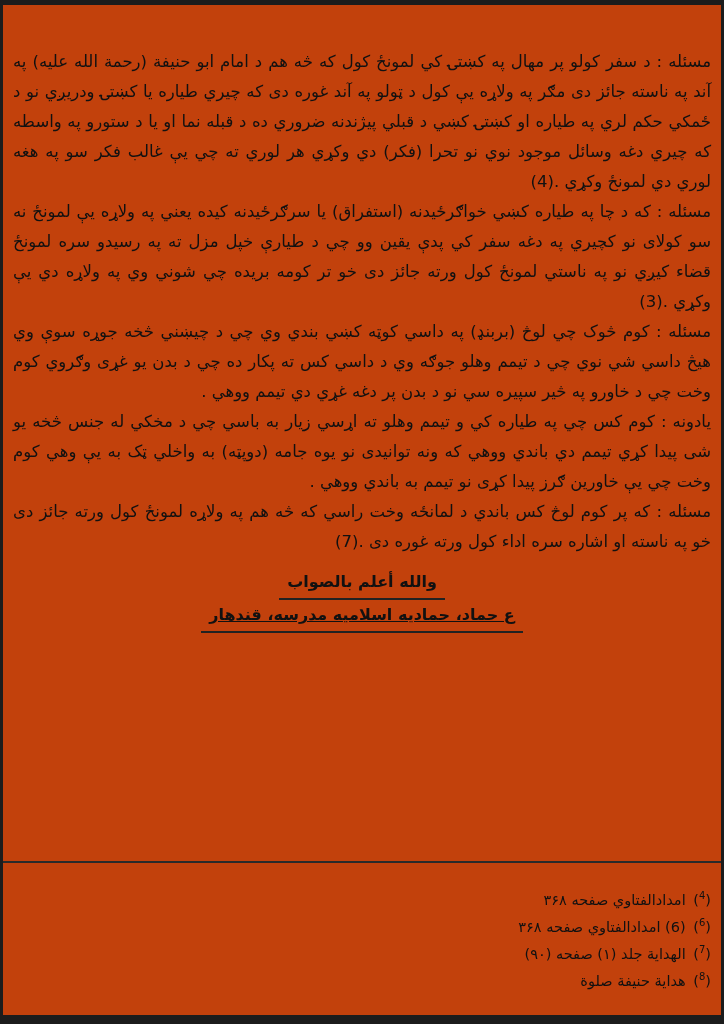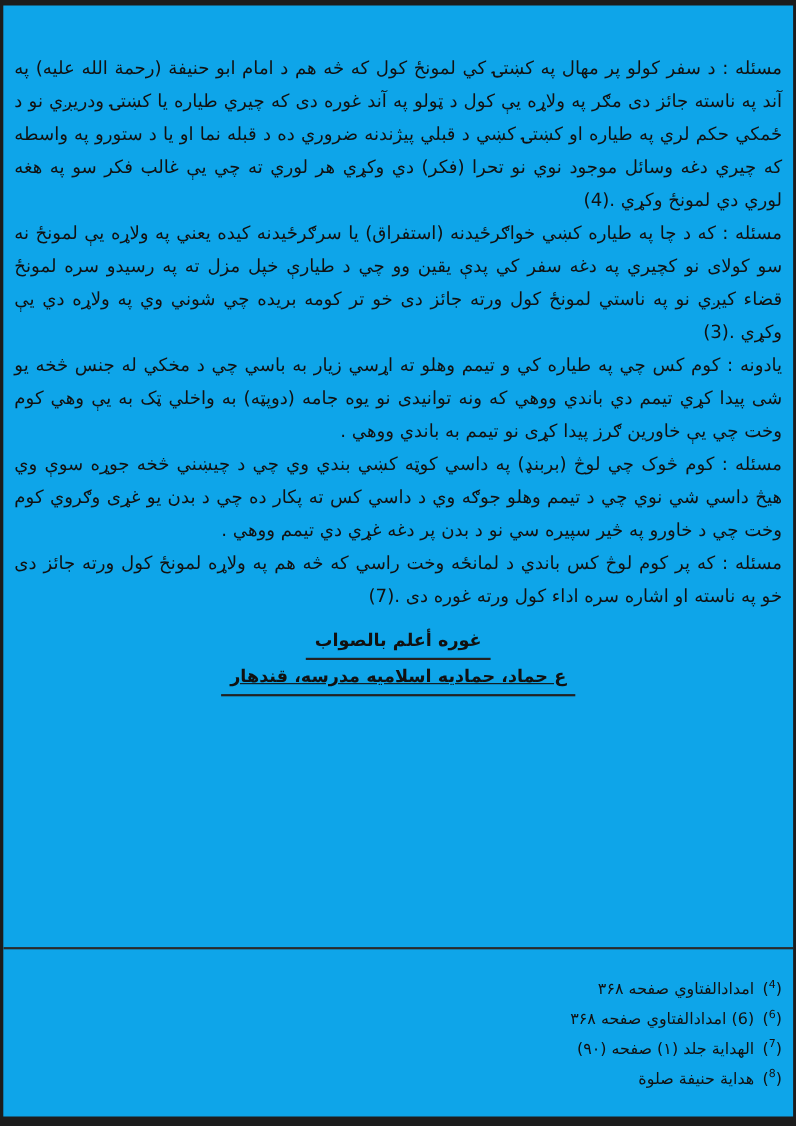--- a/index.html
+++ b/index.html
@@ -6,21 +6,21 @@
     margin: 0;
     padding: 0;
     background: #ffffff;
   }
   .page {
     position: relative;
     width: 724px;
     height: 1024px;
     box-sizing: border-box;
     margin: 0;
-    background: #0ea5e9;
+    background: #c2410c;
     border: 3px solid #1c1c1c;
     border-top-width: 5px;
     border-bottom-width: 9px;
     display: flex;
     flex-direction: column;
     font-family: "DejaVu Sans", sans-serif;
     color: #111111;
     overflow: hidden;
   }
   .main-text {
@@ -82,27 +82,27 @@
   }
 </style>
 </head>
 <body>
 
 <div class="page">
 
   <div class="main-text">
     <p class="para">مسئله : د سفر کولو پر مهال په کښتۍ کي لمونځ کول که څه هم د امام ابو حنيفة (رحمة الله عليه) په آند په ناسته جائز دی مګر په ولاړه يې کول د ټولو په آند غوره دی که چيري طياره يا کښتۍ ودريږي نو د ځمکي حکم لري په طياره او کښتۍ کښي د قبلي پيژندنه ضروري ده د قبله نما او يا د ستورو په واسطه که چيري دغه وسائل موجود نوي نو تحرا (فکر) دي وکړي هر لوري ته چي يې غالب فکر سو په هغه لوري دي لمونځ وکړي .(4)</p>
     <p class="para">مسئله : که د چا په طياره کښي خواګرځيدنه (استفراق) يا سرګرځيدنه کيده يعني په ولاړه يې لمونځ نه سو کولای نو کچيري په دغه سفر کي پدې يقين وو چي د طيارې خپل مزل ته په رسيدو سره لمونځ قضاء کيږي نو په ناستي لمونځ کول ورته جائز دی خو تر کومه بريده چي شوني وي په ولاړه دي يې وکړي .(3)</p>
+    <p class="para">مسئله : کوم څوک چي لوڅ (بربنډ) په داسي کوټه کښي بندي وي چي د چيښني څخه جوړه سوې وي هيڅ داسي شي نوي چي د تيمم وهلو جوګه وي د داسي کس ته پکار ده چي د بدن يو غړی وګروي کوم وخت چي د خاورو په څير سپيره سي نو د بدن پر دغه غړي دي تيمم ووهي .</p>
     <p class="para">يادونه : کوم کس چي په طياره کي و تيمم وهلو ته اړسي زيار به باسي چي د مخکي له جنس څخه يو شی پيدا کړي تيمم دي باندي ووهي که ونه توانيدی نو يوه جامه (دوپټه) به واخلي ټک به يې وهي کوم وخت چي يې خاورين ګرز پيدا کړی نو تيمم به باندي ووهي .</p>
-    <p class="para">مسئله : کوم څوک چي لوڅ (بربنډ) په داسي کوټه کښي بندي وي چي د چيښني څخه جوړه سوې وي هيڅ داسي شي نوي چي د تيمم وهلو جوګه وي د داسي کس ته پکار ده چي د بدن يو غړی وګروي کوم وخت چي د خاورو په څير سپيره سي نو د بدن پر دغه غړي دي تيمم ووهي .</p>
     <p class="para">مسئله : که پر کوم لوڅ کس باندي د لمانځه وخت راسي که څه هم په ولاړه لمونځ کول ورته جائز دی خو په ناسته او اشاره سره اداء کول ورته غوره دی .(7)</p>
 
     <div class="signature-block">
       <span class="sig-line">
-        <span class="sig-text">غوره أعلم بالصواب</span>
+        <span class="sig-text">والله أعلم بالصواب</span>
       </span>
       <span class="sig-line">
         <span class="sig-text">ع حماد، حماديه اسلاميه مدرسه، قندهار</span>
       </span>
     </div>
   </div>
 
   <div class="footnotes">
 
     <div class="footnote">

